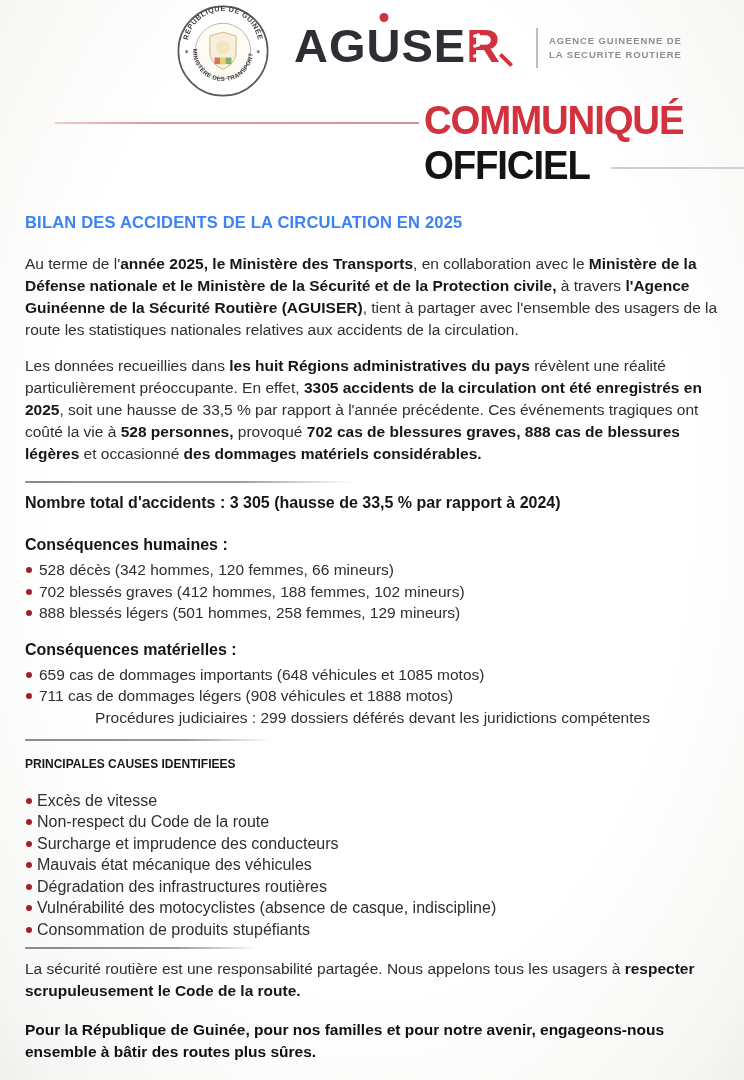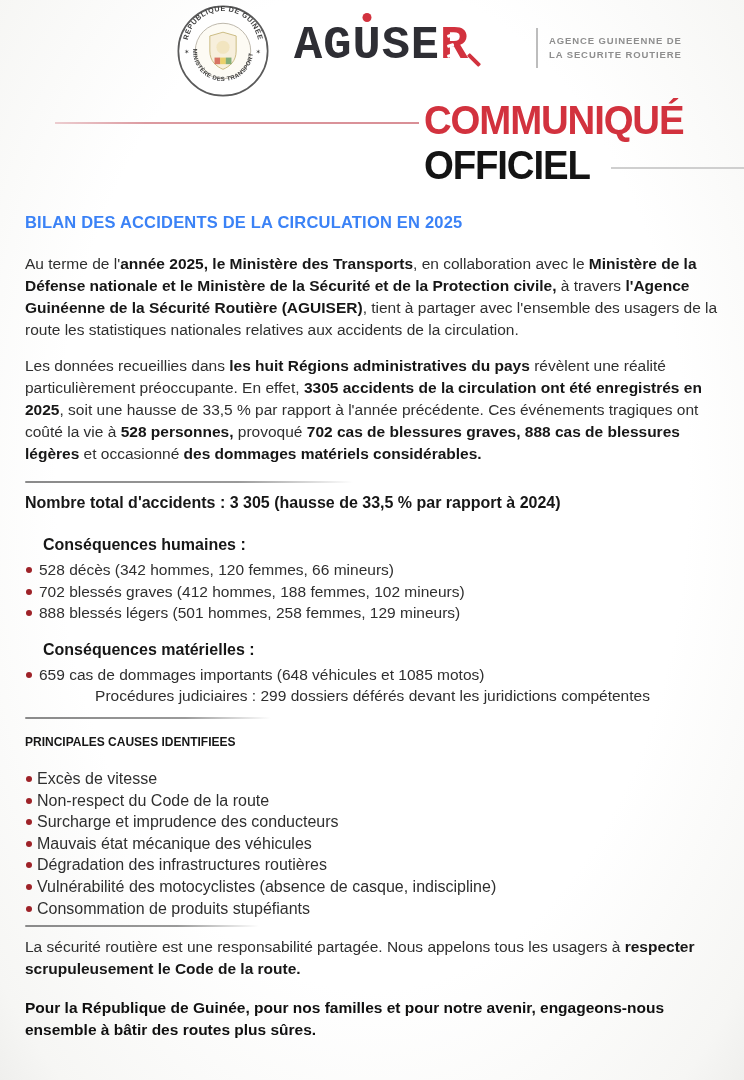--- a/index.html
+++ b/index.html
@@ -6,21 +6,21 @@
   body{
     width:744px;height:1080px;overflow:hidden;position:relative;
     background:radial-gradient(ellipse at 50% 45%, #ffffff 60%, #f6f6f4 92%, #efefed 100%);
     font-family:"Liberation Sans", sans-serif;
     -webkit-font-smoothing:antialiased;
   }
   .page{position:absolute;inset:0;}
 
   
   .seal{position:absolute;left:170px;top:4px;}
-  .logo{position:absolute;left:294px;top:22px;display:flex;align-items:center;font-family:Liberation Mono, monospace;}
+  .logo{position:absolute;left:294px;top:22px;display:flex;align-items:center;}
   .logo-word{font-size:47px;font-weight:800;color:#2e2e34;letter-spacing:1px;line-height:48px;}
   .logo-u{position:relative;display:inline-block;}
   .logo-u .idot{position:absolute;left:50%;top:-9px;transform:translateX(-50%);
     width:9px;height:9px;border-radius:50%;background:#d2323e;}
   .logo-r{position:relative;display:inline-block;color:#d2323e;}
   .logo-r .dash{position:absolute;left:7px;width:7px;height:2.5px;background:#ffffff;
     transform:rotate(-18deg);border-radius:1px;}
   .logo-r .dash.d1{top:12px;} .logo-r .dash.d2{top:22px;} .logo-r .dash.d3{top:32px;}
   .logo-r .pencil{position:absolute;right:-7px;bottom:2px;width:4px;height:16px;
     background:#d2323e;transform:rotate(-45deg);border-radius:1px;}
@@ -45,21 +45,21 @@
   .doc .bold{font-weight:700;color:#171717;}
   .doc-heading{font-size:16.5px;font-weight:700;color:#3b82f6;letter-spacing:0.2px;
     margin:0 0 20px 0;}
   .para{margin:0 0 14px 0;}
   .sep{height:2px;background:linear-gradient(90deg,#8a8a8a,#9a9a9a 65%,rgba(160,160,160,0));
     border-radius:1px;}
   .sep-a{width:328px;margin:16px 0 9px 0;}
   .sep-c{width:246px;margin:10px 0 12px 0;}
   .sep-d{width:234px;margin:6px 0 9px 0;}
   .total-line{font-weight:700;color:#171717;font-size:16px;margin:0 0 20px 0;}
-  .section-heading{font-weight:700;color:#171717;font-size:16px;margin:0 0 3px 18px;}
+  .section-heading{font-weight:700;color:#171717;font-size:16px;margin:0 0 3px 0;}
   .mt-section{margin-top:15px;}
   ul.bullets{list-style:none;margin:0;padding:0;}
   ul.bullets li{display:flex;line-height:21.5px;}
   .bullet-dot{flex:0 0 auto;width:6px;height:6px;border-radius:50%;background:#9e2228;
     margin:8px 7px 0 1px;}
   ul.causes li{line-height:21.6px;font-size:16px;}
   ul.causes .bullet-dot{margin:8px 5px 0 1px;}
   .note-line{margin:0;text-align:center;}
   .causes-heading{font-weight:700;color:#171717;font-size:12px;margin:0 0 15px 0;}
   .closing{margin:0 0 17px 0;}
@@ -134,20 +134,24 @@
           <span>888 blessés légers (501 hommes, 258 femmes, 129 mineurs)</span>
         </li>
       </ul>
 
     <p class="section-heading mt-section">Conséquences matérielles :</p>
     <ul class="bullets">
         <li>
           <span class="bullet-dot"></span>
           <span>659 cas de dommages importants (648 véhicules et 1085 motos)</span>
         </li>
+        <li>
+          <span class="bullet-dot"></span>
+          <span>711 cas de dommages légers (908 véhicules et 1888 motos)</span>
+        </li>
       </ul>
     <p class="note-line">Procédures judiciaires : 299 dossiers déférés devant les juridictions compétentes</p>
 
     <div class="sep sep-c"></div>
     <p class="causes-heading">PRINCIPALES CAUSES IDENTIFIEES</p>
     <ul class="bullets causes">
         <li>
           <span class="bullet-dot"></span>
           <span>Excès de vitesse</span>
         </li>

